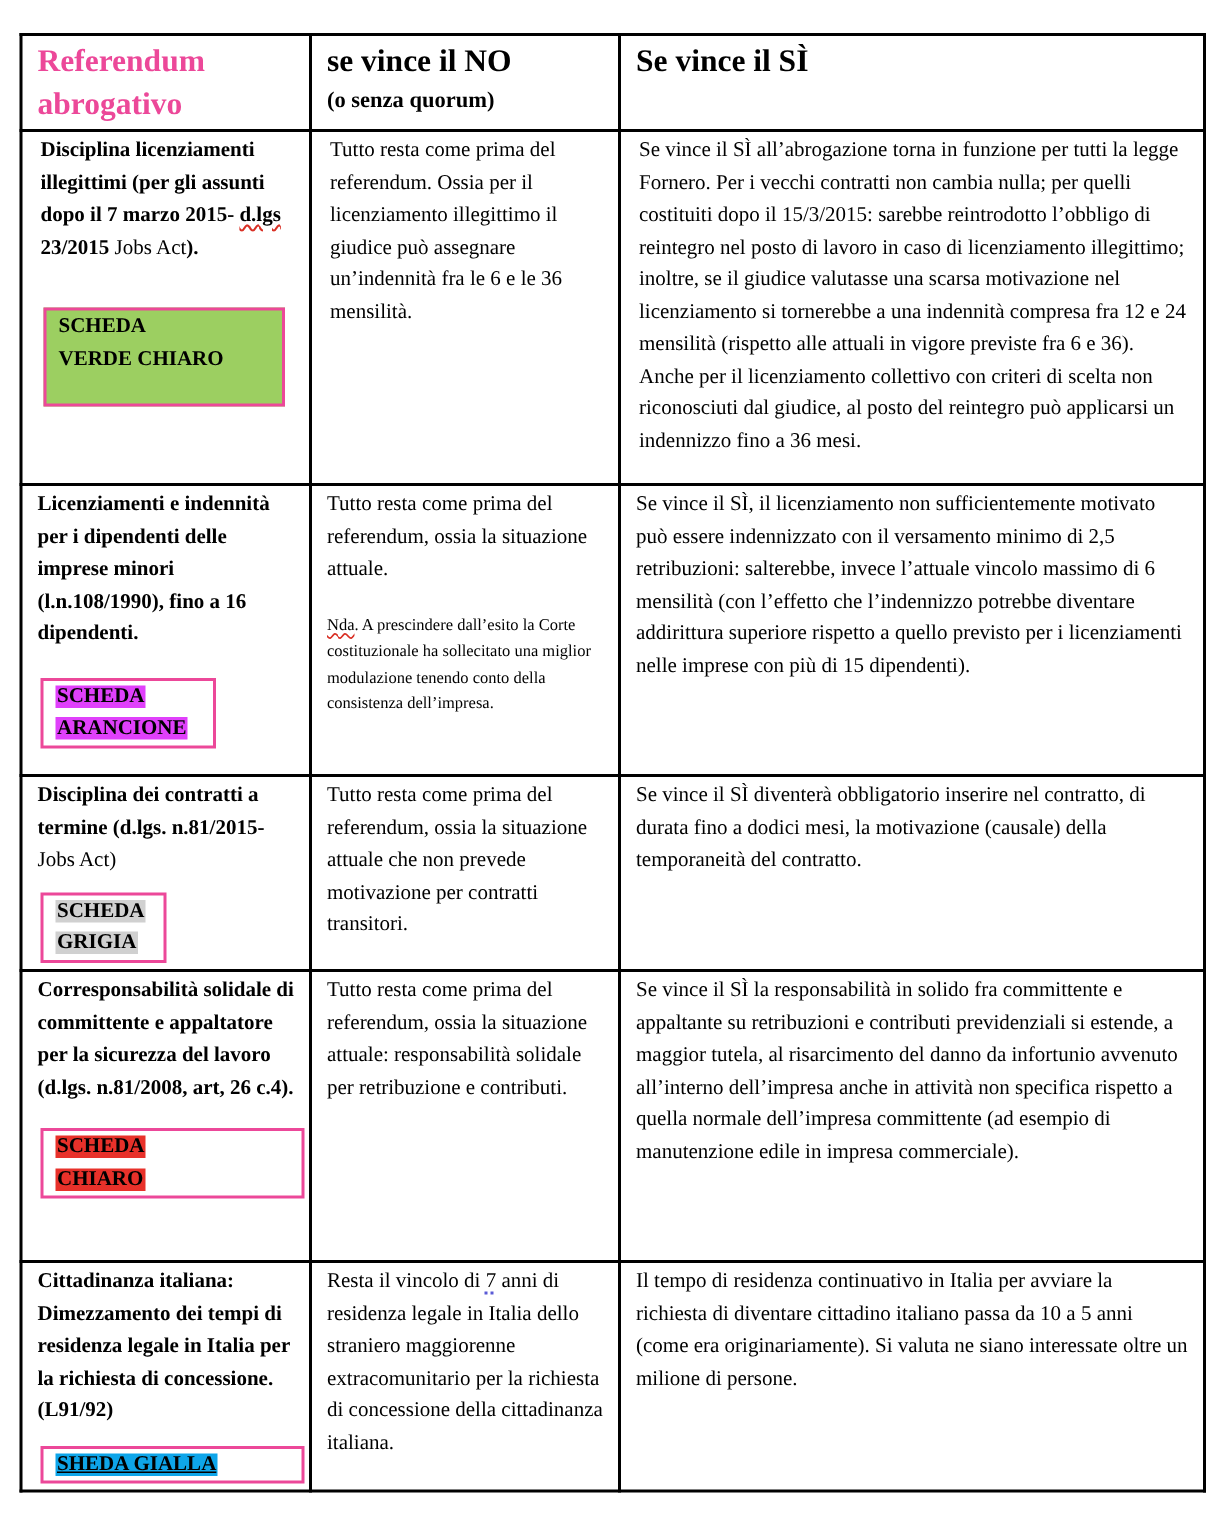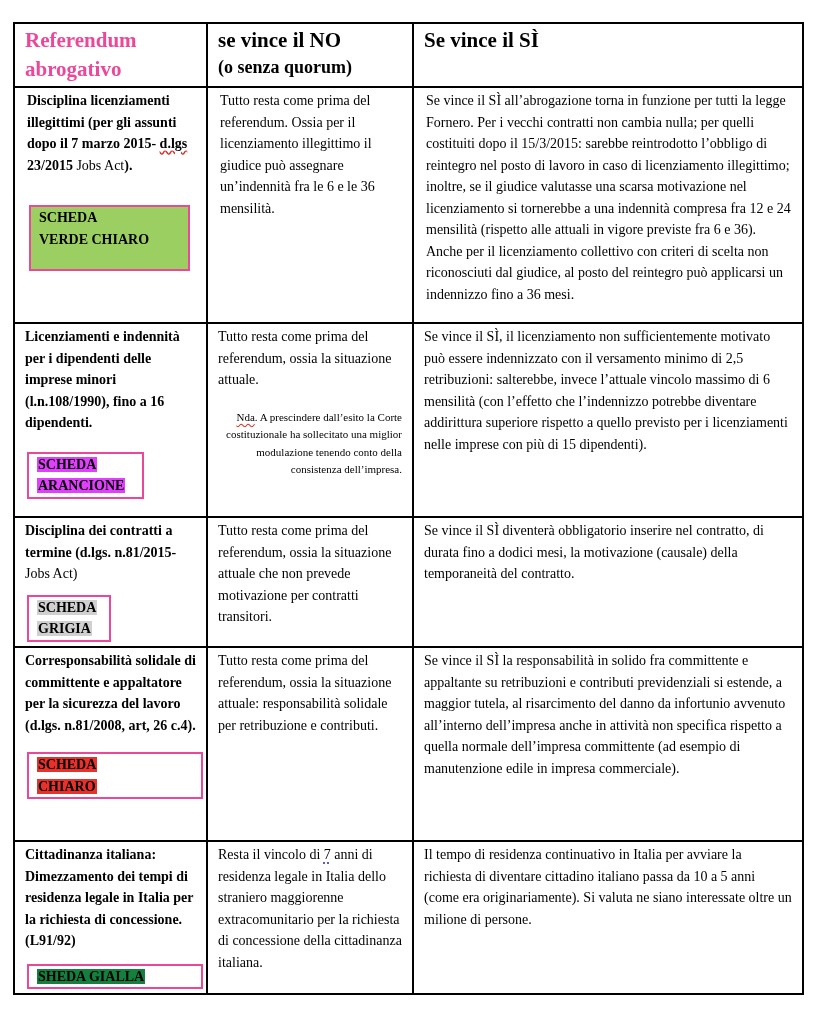--- a/index.html
+++ b/index.html
@@ -5,39 +5,39 @@
     html, body { margin: 0; padding: 0; background: #ffffff; }
     body { width: 814px; height: 1012px; position: relative; overflow: hidden;
            font-family: "Liberation Serif", "DejaVu Serif", serif; color: #000; }
     table.ref { position: absolute; left: 13px; top: 22px; border-collapse: collapse;
                 table-layout: fixed; width: 789px; }
     table.ref td, table.ref th { border: 2px solid #000; vertical-align: top; padding: 2px 10px 2px 10px;
                                  text-align: left; }
     col.c1 { width: 193px; } col.c2 { width: 206px; } col.c3 { width: 390px; }
     .hdr-cell { height: 58px; font-weight: bold; font-size: 21px; line-height: 29px; padding-top: 0; }
     .hdr-red { color: #ec4899; }
-    .hdr-sub { font-size: 18px; line-height: 24px; }
+    .hdr-sub { font-size: 15px; line-height: 24px; }
     .topic { font-weight: bold; font-size: 14px; line-height: 21.5px; }
     .topic .normal { font-weight: normal; }
     .squiggle { text-decoration: underline wavy #d93025; text-underline-offset: 2px; }
     .dots { text-decoration: underline dotted #5b5bd6; text-decoration-thickness: 2px; text-underline-offset: 3px; }
     .body-text { font-size: 14px; line-height: 21.5px; }
-    .note { font-size: 11px; line-height: 17.5px; margin-top: 18px; text-align: right; }
+    .note { font-size: 11px; line-height: 17.5px; margin-top: 18px; }
     .scheda { border: 2px solid #ec4899; font-weight: bold; font-size: 14px; line-height: 21.5px;
               padding: 0 8px; display: block; box-sizing: border-box; }
     .scheda span.hl { padding: 0 1px; }
     .scheda-green { background: #9ccf61; width: 161px; height: 66px; margin: 29px 0 0 2px; }
     .scheda-purple { width: 117px; margin: 18px 0 0 2px; }
     .scheda-purple span.hl { background: #e040fb; }
     .scheda-grey { width: 84px; margin: 10px 0 0 2px; }
     .scheda-grey span.hl { background: #d0d0d0; }
     .scheda-red { width: 176px; margin: 16px 0 2px 2px; }
     .scheda-red span.hl { background: #e8312a; }
     .scheda-yellow { width: 176px; margin: 12px 0 2px 2px; padding-top: 0; }
-    .scheda-yellow span.hl { background: #15803d; }
+    .scheda-yellow span.hl { background: #0ea5e9; text-decoration: underline; }
     tr.r1 td { height: 230px; padding-left: 12px; }
     tr.r2 td { height: 188px; }
     tr.r3 td { height: 124px; }
     tr.r4 td { height: 188px; }
     tr.r5 td { height: 146px; }
   </style>
 </head>
 <body>
 
 <table class="ref">

